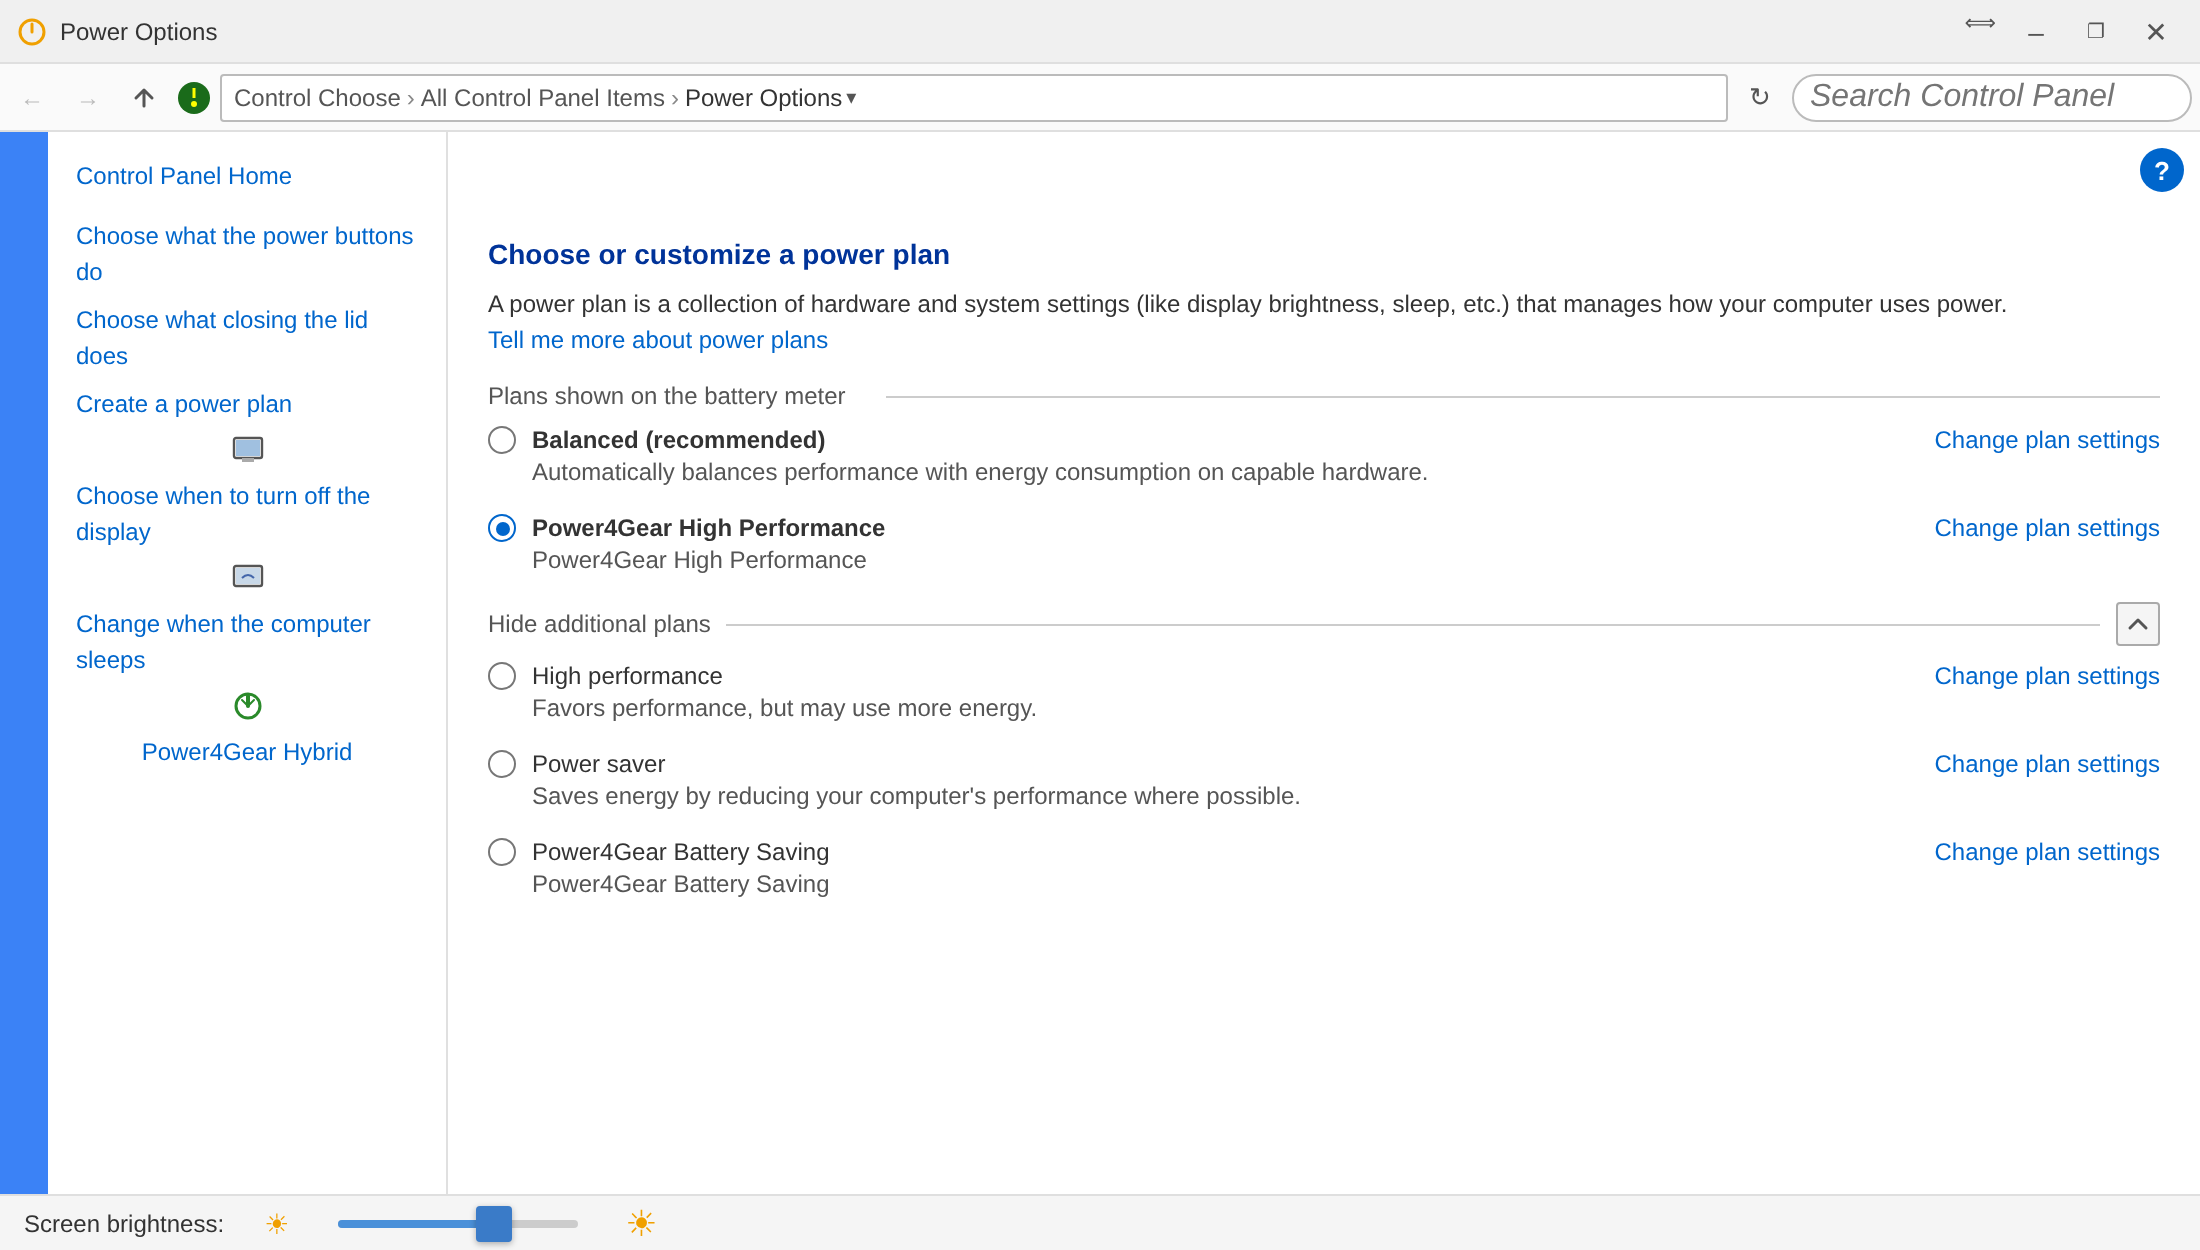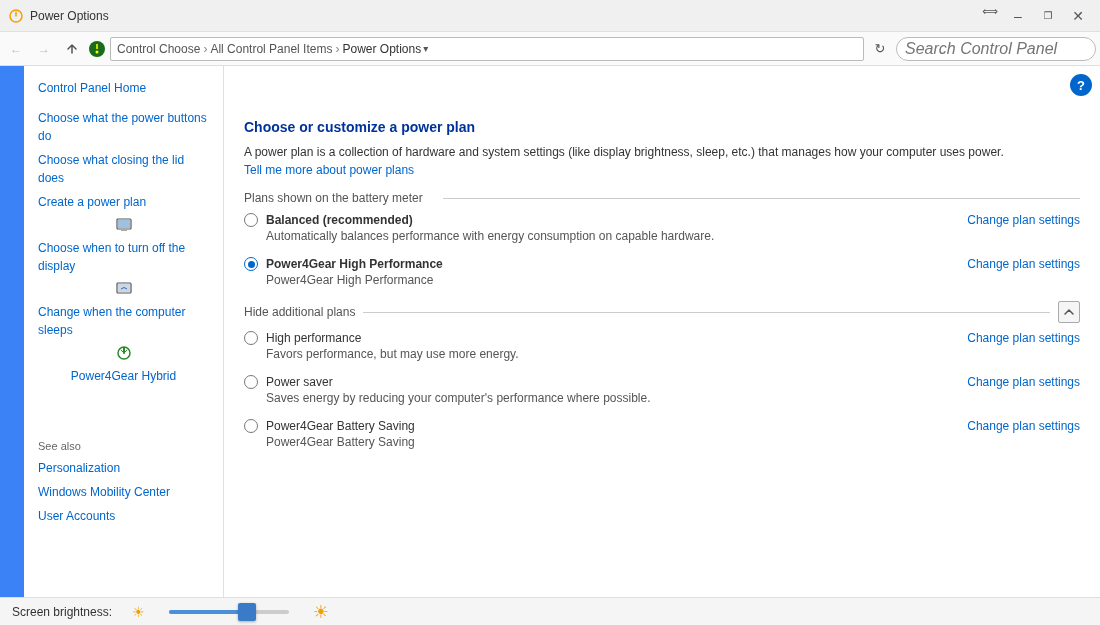--- a/index.html
+++ b/index.html
@@ -262,26 +262,20 @@
       <span class="sidebar-icon">
         <svg width="16" height="16" viewBox="0 0 16 16">
           <circle cx="8" cy="8" r="6" fill="none" stroke="#2a8a2a" stroke-width="1.5"></circle>
           <path d="M8 3 L8 8" stroke="#2a8a2a" stroke-width="2" stroke-linecap="round"></path>
           <path d="M5 5 L8 8 L11 5" stroke="#2a8a2a" stroke-width="1" fill="none" stroke-linecap="round"></path>
         </svg>
       </span>
       <span>Power4Gear Hybrid</span>
     </a>
 
-    <div style="margin-top: 40px;">
-      <p class="sidebar-section-title">See also</p>
-      <a class="sidebar-link">Personalization</a>
-      <a class="sidebar-link">Windows Mobility Center</a>
-      <a class="sidebar-link">User Accounts</a>
-    </div>
   </div>
 
   <div class="content">
 
     <h1 class="page-title">Choose or customize a power plan</h1>
 
     <p class="page-desc">
       <span>A power plan is a collection of hardware and system settings (like display brightness, sleep, etc.) that manages how your computer uses power.</span>
       <a>Tell me more about power plans</a>
     </p>

